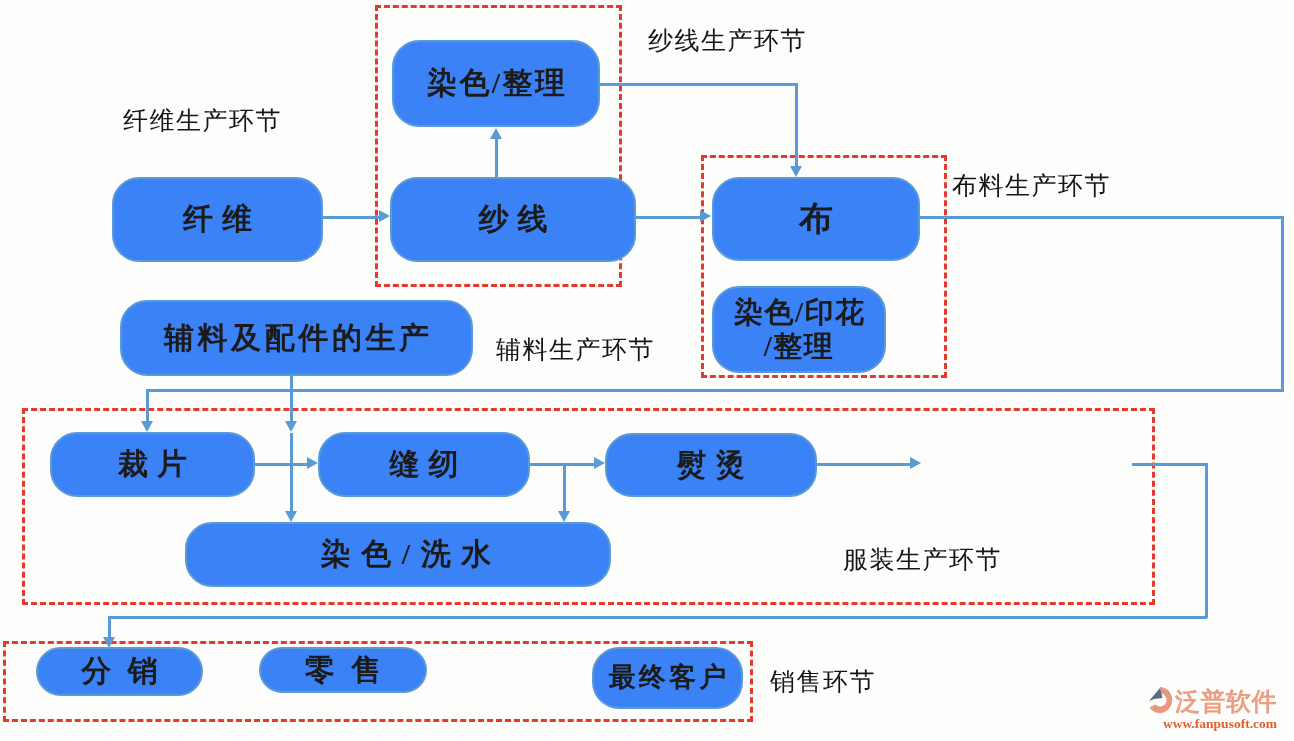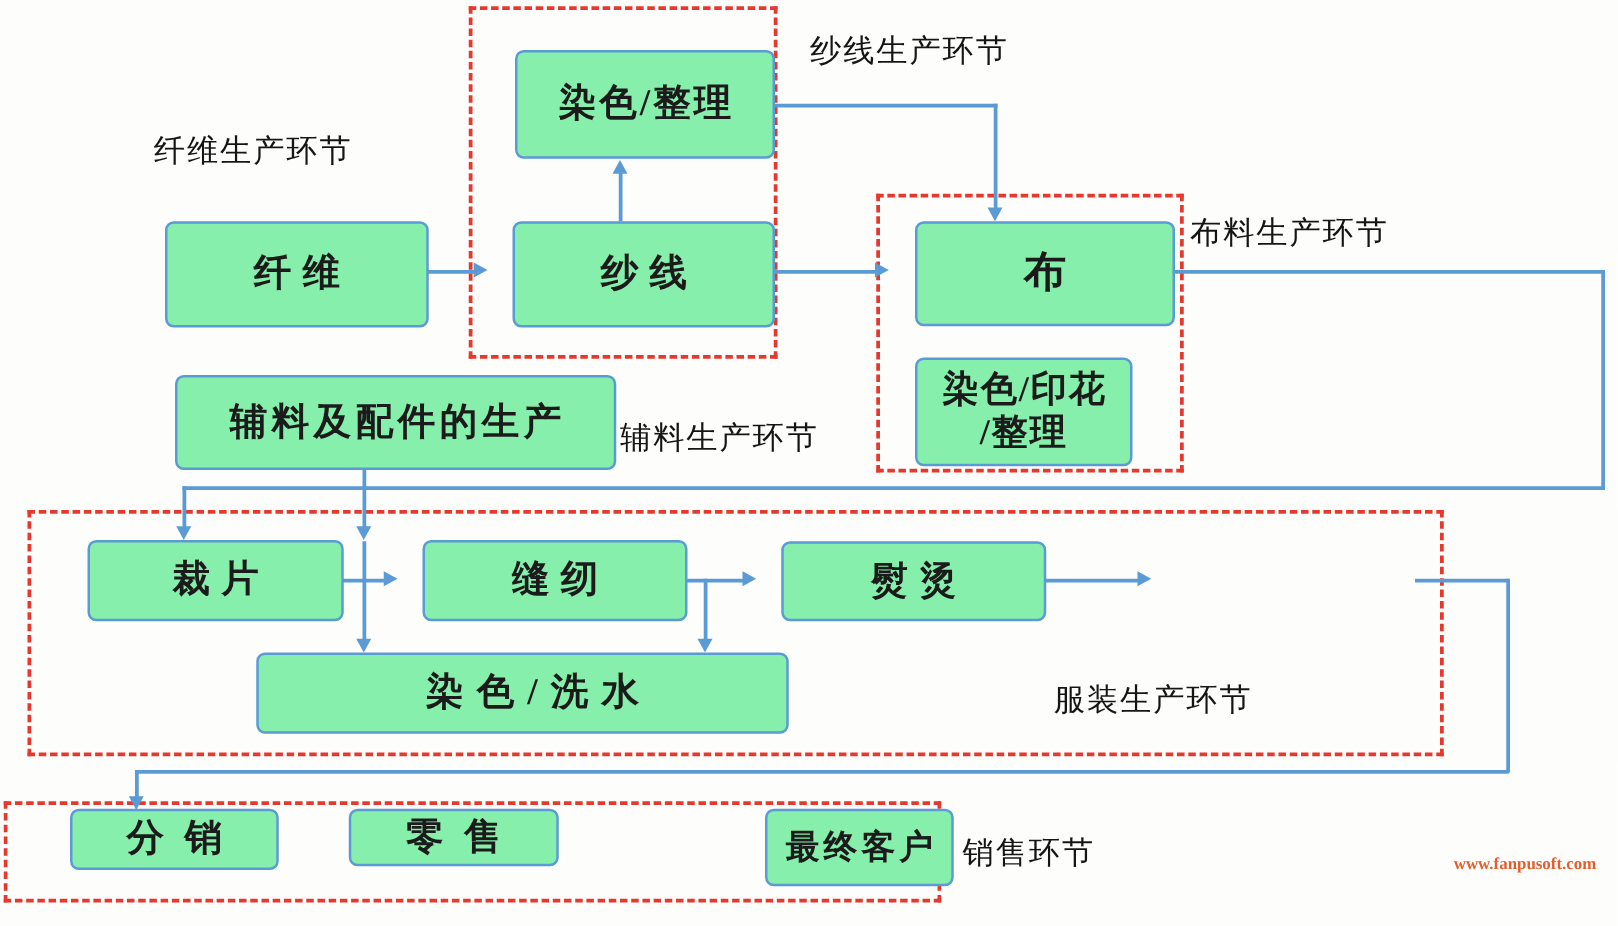--- a/index.html
+++ b/index.html
@@ -4,25 +4,25 @@
 <style>
   html,body{margin:0;padding:0;background:#ffffff;}
   .canvas{
     position:relative;width:1294px;height:741px;overflow:hidden;
     background:#fdfdfb;
     font-family:"Liberation Serif","DejaVu Serif",serif;
   }
   
   .node{
     position:absolute;box-sizing:border-box;
-    border:2.5px solid #5b9bd5;border-radius:7px;background:#86efac;
+    border:2.5px solid #5b9bd5;border-radius:27px;background:#3b82f6;
     display:flex;align-items:center;justify-content:center;
     color:#1b1b1b;font-weight:bold;font-size:30px;
     letter-spacing:0.3em;text-indent:0.3em;
-    white-space:pre-line;text-align:center;line-height:1.15;margin-left:20px;
+    white-space:pre-line;text-align:center;line-height:1.15;
   }
   .node.big{font-size:34px;}
   .node.wide2{letter-spacing:0.55em;text-indent:0.55em;}
   
   .stage-box{
     position:absolute;box-sizing:border-box;
     border:3px dashed #e6392e;background:transparent;
   }
   
   .stage-label{
@@ -92,21 +92,21 @@
   <div class="hline" style="left:817px;top:463px;width:94px;"></div>
   <div class="arr right" style="left:910px;top:457px;"></div>
 
   <div class="hline" style="left:1132px;top:463px;width:75px;"></div>
   <div class="vline" style="left:1205px;top:463px;height:155px;"></div>
   <div class="hline" style="left:108px;top:616px;width:1099px;"></div>
   <div class="vline" style="left:108px;top:616px;height:22px;"></div>
   <div class="arr down" style="left:103px;top:637px;"></div>
 
   <div class="node" style="left:112px;top:177px;width:211px;height:85px;">纤维</div>
-  <div class="node" style="left:390px;top:177px;width:210px;height:85px;">纱线</div>
+  <div class="node" style="left:390px;top:177px;width:246px;height:85px;">纱线</div>
   <div class="node" style="left:392px;top:40px;width:208px;height:87px;letter-spacing:0.08em;text-indent:0.08em;">染色/整理</div>
   <div class="node big" style="left:712px;top:177px;width:208px;height:84px;">布</div>
   <div class="node" style="left:712px;top:286px;width:174px;height:87px;letter-spacing:0.05em;text-indent:0.05em;font-size:29px;">染色/印花
 /整理</div>
   <div class="node" style="left:120px;top:300px;width:353px;height:76px;letter-spacing:0.12em;text-indent:0.12em;">辅料及配件的生产</div>
   <div class="node" style="left:50px;top:432px;width:205px;height:65px;">裁片</div>
   <div class="node" style="left:318px;top:432px;width:212px;height:65px;">缝纫</div>
   <div class="node" style="left:605px;top:433px;width:212px;height:64px;text-align:right;">熨烫</div>
   <div class="node" style="left:185px;top:522px;width:426px;height:65px;letter-spacing:0.35em;text-indent:0.35em;padding-left:16px;">染色/洗水</div>
   <div class="node wide2" style="left:36px;top:647px;width:167px;height:49px;">分销</div>
@@ -114,16 +114,25 @@
   <div class="node" style="left:592px;top:647px;width:151px;height:62px;font-size:27px;letter-spacing:0.12em;text-indent:0.12em;">最终客户</div>
 
   <div class="stage-label" style="left:123px;top:104px;">纤维生产环节</div>
   <div class="stage-label" style="left:648px;top:24px;">纱线生产环节</div>
   <div class="stage-label" style="left:952px;top:169px;">布料生产环节</div>
   <div class="stage-label" style="left:496px;top:333px;">辅料生产环节</div>
   <div class="stage-label" style="left:843px;top:543px;">服装生产环节</div>
   <div class="stage-label" style="left:770px;top:665px;">销售环节</div>
 
   <div class="watermark">
+    <div class="wm-row">
+      <span class="wm-logo">
+        <svg width="27" height="28" viewBox="0 0 27 28" aria-hidden="true">
+          <path d="M14 1 A 12.5 13 0 1 1 3.5 21.5 L 9.5 18.5 A 6.5 6.5 0 1 0 13 7.5 Z" fill="#e69a7d"></path>
+          <polygon points="3,15 14,2 16.5,12 8,13" fill="#5d6b86"></polygon>
+        </svg>
+      </span>
+      <span class="wm-brand">泛普软件</span>
+    </div>
     <div class="wm-url">www.fanpusoft.com</div>
   </div>
 
 </div>
 
 </body></html>

